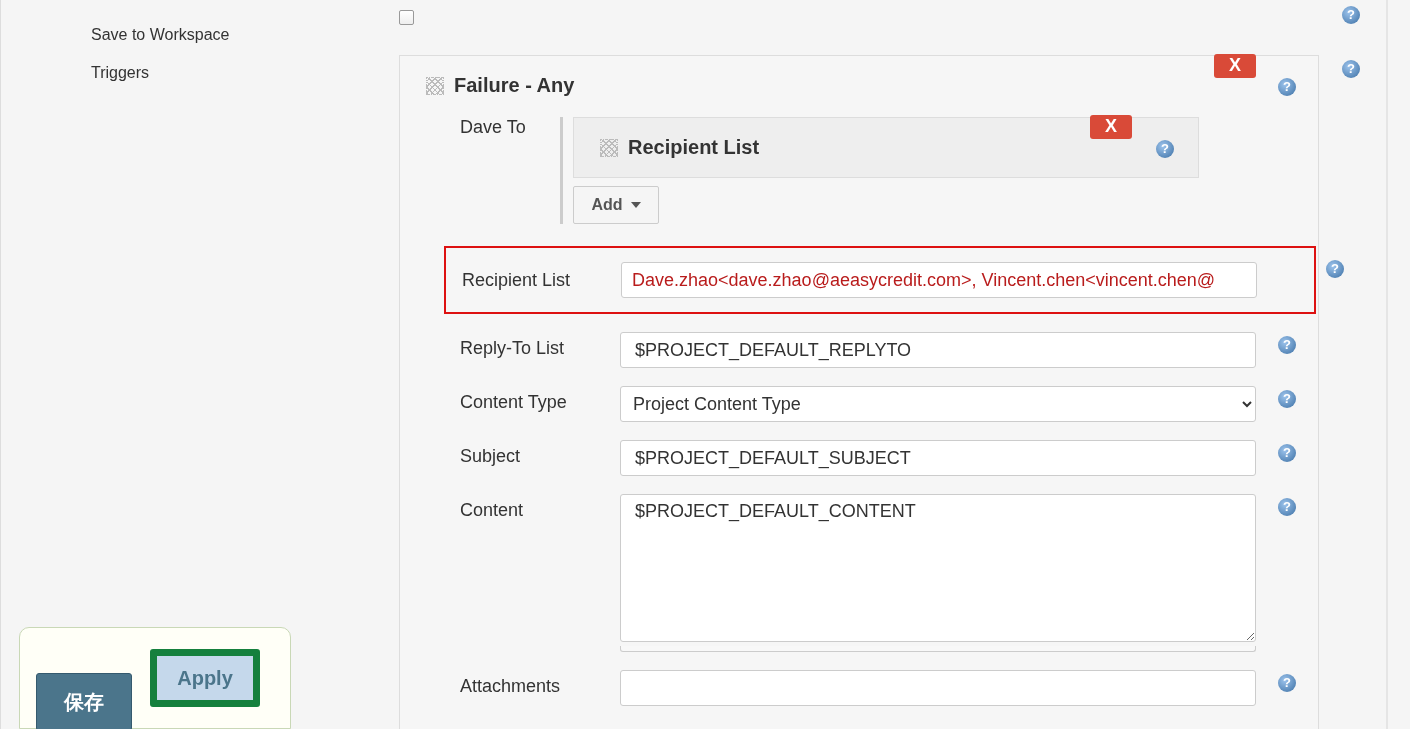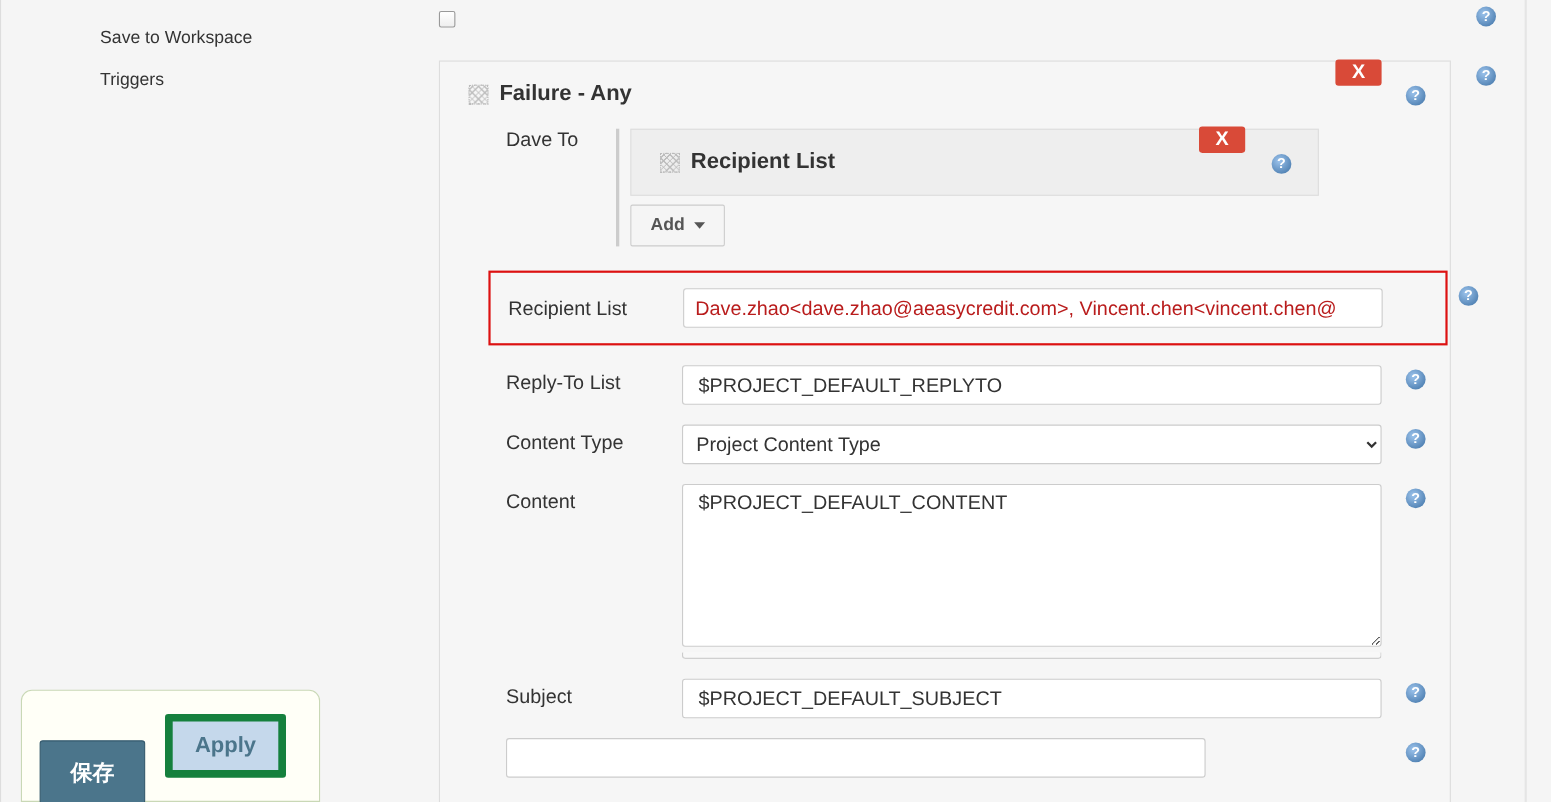--- a/index.html
+++ b/index.html
@@ -319,35 +319,36 @@
 
       <div class="form-row">
         <div class="f-label">Content Type</div>
         <select class="f-select">
           <option>Project Content Type</option>
         </select>
         <span class="help-icon row-help"></span>
       </div>
 
       <div class="form-row">
+        <div class="f-label">Subject</div>
+        <input class="f-input" type="text" value="$PROJECT_DEFAULT_SUBJECT" style="">
+        <span class="help-icon row-help"></span>
+      </div>
+
+      <div class="form-row">
         <div class="f-label">Content</div>
         <div>
           <textarea class="f-textarea" style="">$PROJECT_DEFAULT_CONTENT</textarea>
           <div class="textarea-foot"></div>
         </div>
         <span class="help-icon row-help"></span>
       </div>
 
       <div class="form-row">
-        <div class="f-label">Subject</div>
-        <input class="f-input" type="text" value="$PROJECT_DEFAULT_SUBJECT" style="">
-        <span class="help-icon row-help"></span>
-      </div>
-
-      <div class="form-row">
+        <div class="f-label">Attachments</div>
         <input class="f-input" type="text" value="" style="">
         <span class="help-icon row-help"></span>
       </div>
 
     </div>
   </div>
 
   <div class="right-edge"></div>
 
   <div class="footer-bar">

